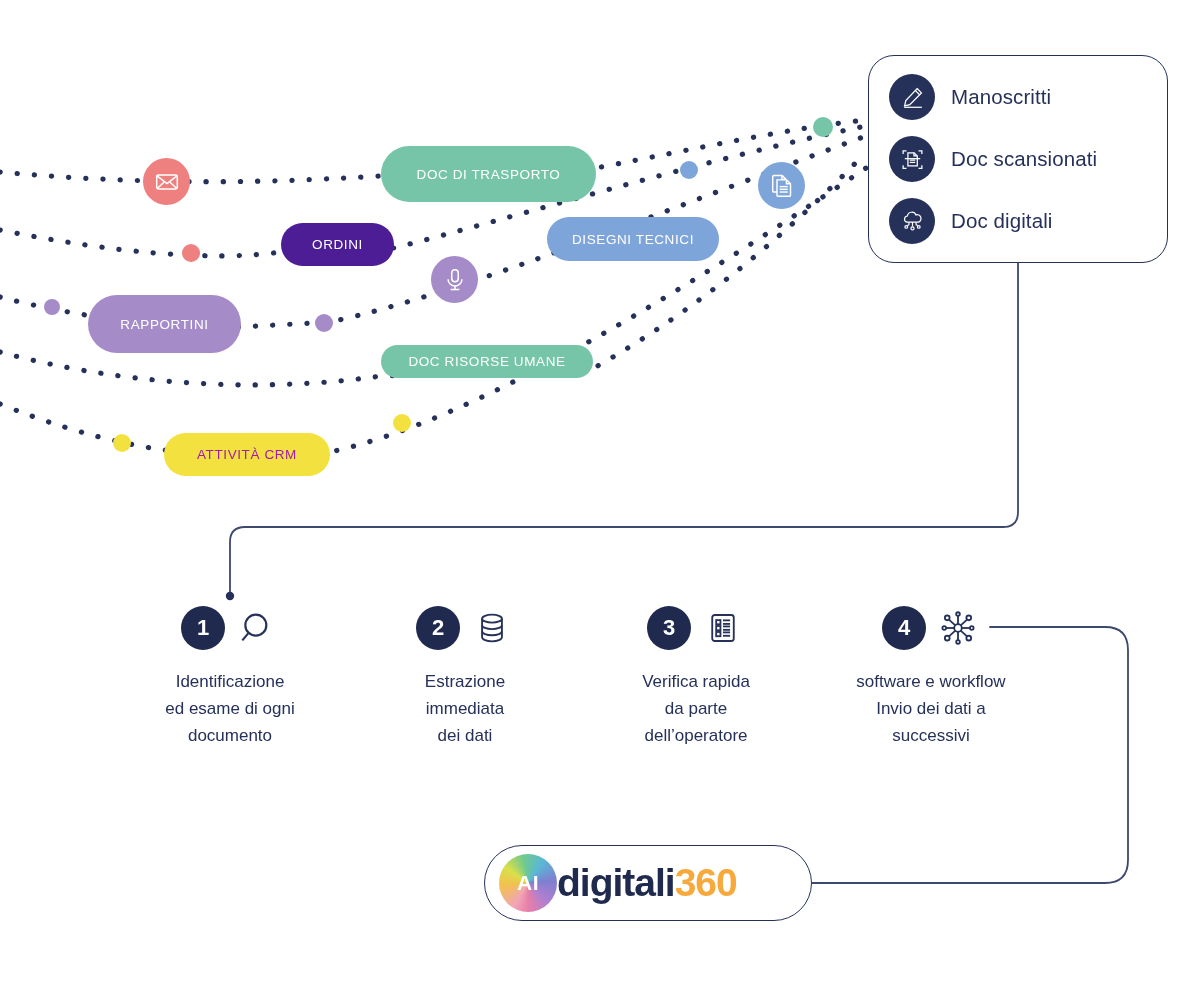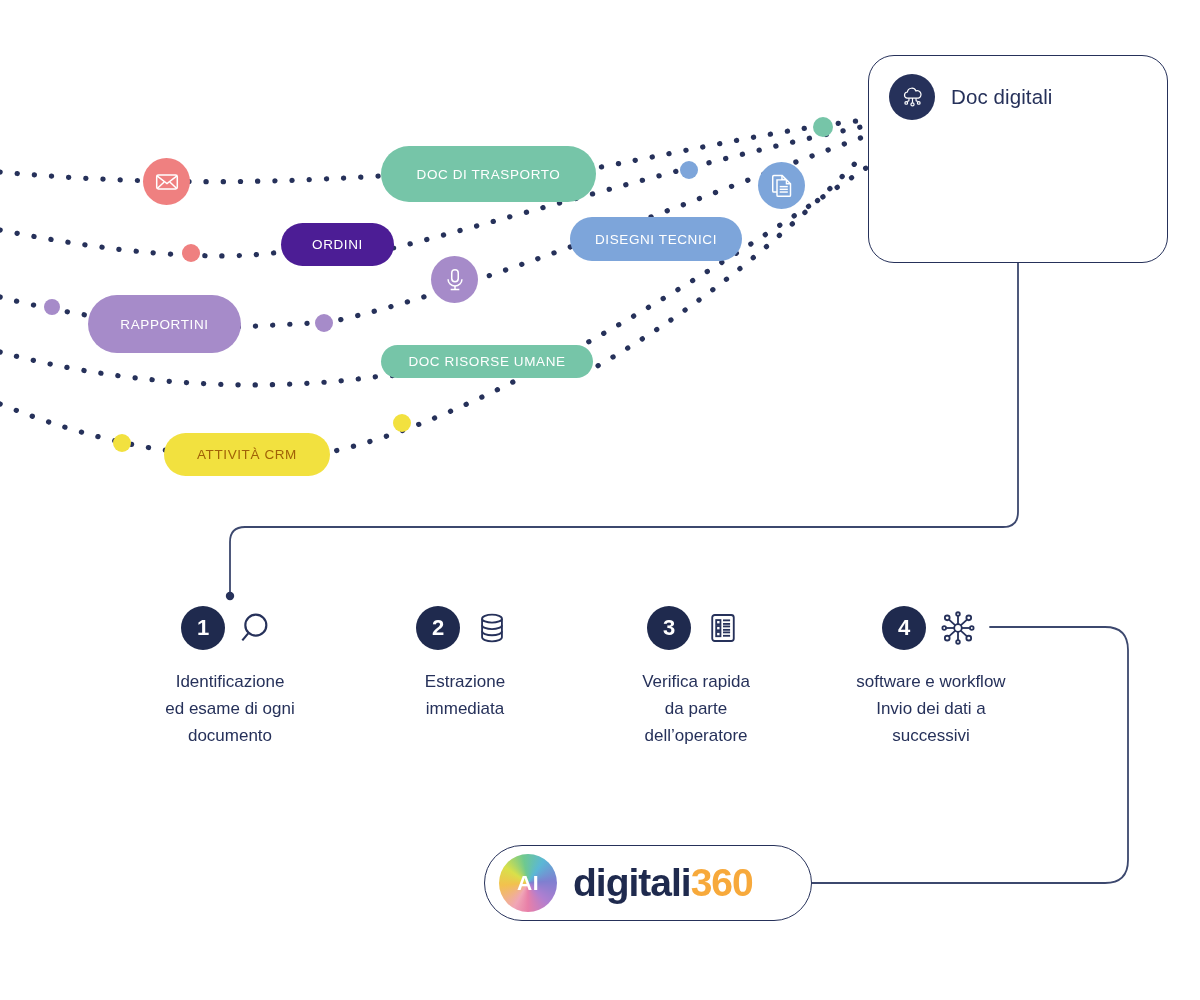--- a/index.html
+++ b/index.html
@@ -14,21 +14,21 @@
 
   
   .pill{
     position:absolute;
     display:flex;align-items:center;justify-content:center;
     border-radius:999px;
     font-size:13.5px;letter-spacing:.6px;
     white-space:nowrap;
     color:#ffffff;
   }
-  .pill.dark-text{color:#a16207;}
+  .pill.dark-text{color:#a21caf;}
 
   
   .srcIcon{
     position:absolute;border-radius:50%;
     display:flex;align-items:center;justify-content:center;
   }
   .srcIcon svg{display:block;}
 
   
   #legend{
@@ -58,21 +58,21 @@
   .step-ico{width:44px;height:44px;display:flex;align-items:center;justify-content:center;}
   .step-text{
     margin-top:12px;font-size:17px;line-height:27px;color:#26315a;
   }
 
   
   #logo{
     position:absolute;left:484px;top:845px;width:328px;height:76px;
     border:1.6px solid #26315a;border-radius:999px;background:#fff;
     box-sizing:border-box;
-    display:flex;align-items:center;gap:16px;padding-left:14px;
+    display:flex;align-items:center;padding-left:14px;
   }
   #logo-badge{
     width:58px;height:58px;border-radius:50%;flex:0 0 58px;
     background:
       conic-gradient(from 210deg,
         #f0a6b6 0deg,#f2c14e 55deg,#d9e04a 95deg,
         #6fc98f 140deg,#5bb7d6 185deg,#7f7fd0 235deg,
         #b07fd0 285deg,#e87fa8 330deg,#f0a6b6 360deg);
     display:flex;align-items:center;justify-content:center;
     color:#fff;font-size:21px;font-weight:bold;letter-spacing:.5px;
@@ -112,21 +112,21 @@
       <path class="conn" d="M990,627 L1105,627 Q1128,627 1128,650 L1128,860 Q1128,883 1105,883 L812,883"></path>
     </g>
   </svg>
 
   <div class="pill" style="left:381px;top:146px;width:215px;height:56px;background:#76c5a8;">
     <span>DOC DI TRASPORTO</span>
   </div>
   <div class="pill" style="left:281px;top:223px;width:113px;height:43px;background:#4c1d95;">
     <span>ORDINI</span>
   </div>
-  <div class="pill" style="left:570px;top:217px;width:172px;height:44px;background:#7da5da;">
+  <div class="pill" style="left:547px;top:217px;width:172px;height:44px;background:#7da5da;">
     <span>DISEGNI TECNICI</span>
   </div>
   <div class="pill" style="left:88px;top:295px;width:153px;height:58px;background:#a68bc9;">
     <span>RAPPORTINI</span>
   </div>
   <div class="pill" style="left:381px;top:345px;width:212px;height:33px;background:#76c5a8;">
     <span>DOC RISORSE UMANE</span>
   </div>
   <div class="pill dark-text" style="left:164px;top:433px;width:166px;height:43px;background:#f2e13f;">
     <span>ATTIVITÀ CRM</span>
@@ -165,21 +165,47 @@
       <path d="M8 7 h8.6 L20 10.4 v10.2 a1 1 0 0 1 -1 1 H9 a1 1 0 0 1 -1 -1 z" fill="#7da5da"></path>
       <path d="M16.4 7 v3.4 H20"></path>
       <path d="M10.4 13 h7.2"></path>
         <path d="M10.4 15.4 h7.2"></path>
         <path d="M10.4 17.8 h7.2"></path>
     </svg>
   </div>
 
   <div id="legend">
 
-
+    <div class="legend-row">
+      <span class="legend-bullet">
+        <svg width="25" height="25" viewBox="0 0 24 24" fill="none" stroke="#ffffff" stroke-width="1.2">
+          <path d="M16.4 3.4 L20.6 7.6 L9.4 18.8 L4.4 20 L5.6 15 z"></path>
+          <path d="M14.6 5.2 L18.8 9.4"></path>
+          <path d="M4 21.4 H21"></path>
+        </svg>
+      </span>
+      <span class="legend-label">Manoscritti</span>
+    </div>
+
+    <div class="legend-row">
+      <span class="legend-bullet">
+        <svg width="25" height="25" viewBox="0 0 24 24" fill="none" stroke="#ffffff" stroke-width="1.2">
+          <path d="M3 6.6 V3.6 H6.2"></path>
+            <path d="M17.8 3.6 H21 V6.6"></path>
+          <path d="M21 17.6 V20.6 H17.8"></path>
+            <path d="M6.2 20.6 H3 V17.6"></path>
+          <path d="M7.6 5.6 h6 L16.6 8.6 v9.4 H7.6 z"></path>
+          <path d="M13.4 5.6 v3 h3.2"></path>
+          <path d="M9.4 12.6 h5.2"></path>
+            <path d="M9.4 14.8 h5.2"></path>
+          <path d="M4.6 11.2 H19.4"></path>
+        </svg>
+      </span>
+      <span class="legend-label">Doc scansionati</span>
+    </div>
 
     <div class="legend-row">
       <span class="legend-bullet">
         <svg width="25" height="25" viewBox="0 0 24 24" fill="none" stroke="#ffffff" stroke-width="1.15">
           <path d="M6.6 12.6 a3 3 0 0 1 .5 -5.9 a4.3 4.3 0 0 1 8.2 -1 a3.4 3.4 0 0 1 2.4 6.9 z"></path>
           <path d="M12 12.6 V17"></path>
           <path d="M8.6 12.6 V14.6 a1 1 0 0 1 -1 1 H6.8"></path>
           <path d="M15.4 12.6 V14.6 a1 1 0 0 0 1 1 h.8"></path>
           <circle cx="12" cy="18.6" r="1.5"></circle>
           <circle cx="6" cy="17.2" r="1.3"></circle>
@@ -215,20 +241,21 @@
           <ellipse cx="12" cy="5.4" rx="7" ry="2.8"></ellipse>
           <path d="M5 5.4 V18.6 a7 2.8 0 0 0 14 0 V5.4"></path>
           <path d="M5 10 a7 2.8 0 0 0 14 0"></path>
           <path d="M5 14.3 a7 2.8 0 0 0 14 0"></path>
         </svg>
       </span>
     </div>
     <div class="step-text">
       <div>Estrazione</div>
       <div>immediata</div>
+      <div>dei dati</div>
     </div>
   </div>
 
   <div class="step" style="left:581px;top:600px;">
     <div class="step-head">
       <span class="step-num">3</span>
       <span class="step-ico">
         <svg width="34" height="34" viewBox="0 0 24 24" fill="none" stroke="#26315a" stroke-width="1.3">
           <rect x="4.4" y="2.8" width="15.2" height="18.4" rx="1.8"></rect>
           <rect x="7.2" y="6.4" width="3" height="3"></rect>

